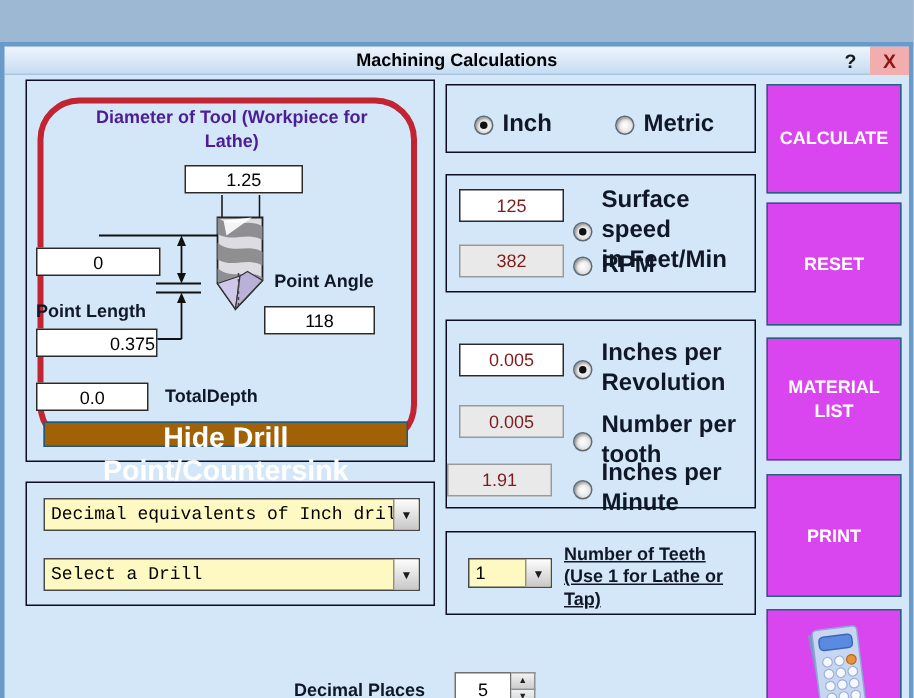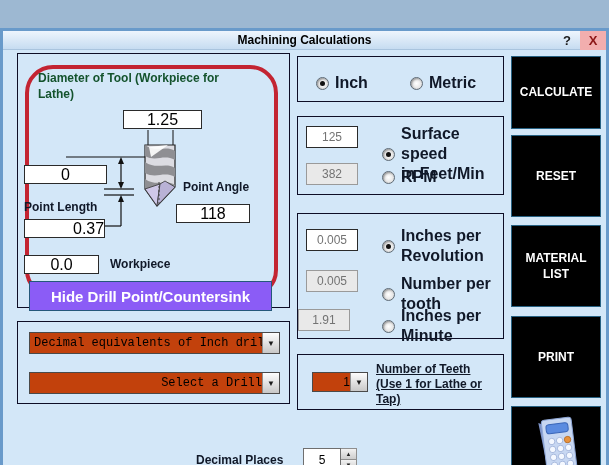--- a/index.html
+++ b/index.html
@@ -15,44 +15,44 @@
     line-height:19px; font-weight:bold; font-size:13px; color:#1a1a1a; cursor:default; }
   .close-btn { position:absolute; right:0; top:0; width:26px; height:19px; background:#f2aeae;
     color:#8c1616; font-weight:bold; font-size:13px; text-align:center; line-height:19px; cursor:default; }
 
   .groupbox { position:absolute; border:1px solid #0d0d26; }
 
   
   .tool-group  { left:17px; top:25px; width:273px; height:255px; }
   .red-ring { position:absolute; left:7px; top:11px; width:253px; height:233px;
     border:4px solid #c32432; border-radius:28px; pointer-events:none; }
-  .tool-title { position:absolute; left:20px; top:17px; width:233px; 
-    font-weight:bold; font-size:12px; color:#14532d; white-space:pre-line; line-height:1.3; }
+  .tool-title { position:absolute; left:20px; top:17px; width:233px; text-align:center;
+    font-weight:bold; font-size:12px; color:#4c1d95; white-space:pre-line; line-height:1.3; }
   .drill-svg { position:absolute; left:0; top:0; width:273px; height:255px; pointer-events:none; }
 
   .tbox { position:absolute; border:1px solid #2a2a2a; background:#fff; text-align:center;
-    font-size:16px; height:19px; color:#000; }
+    font-size:12px; height:19px; color:#000; }
   .tbox:disabled, .tbox.disabled { background:#e9e9e9; border:1px solid #9a9a9a; color:#1a1a1a; }
   .blabel { position:absolute; font-weight:bold; font-size:12px; color:#101828; white-space:pre-line; line-height:1.25; }
 
   .diameter-input { left:105px; top:56px; width:79px; }
   .depth-input { left:6px; top:111px; width:83px; }
   .pa-label { left:156px; top:126px; width:84px; text-align:center; }
   .pa-input { left:158px; top:150px; width:74px; }
   .pl-label { left:6px; top:146px; }
   .pl-input { left:6px; top:165px; width:81px;padding-left:48px; }
   .td-input { left:6px; top:201px; width:75px; }
   .td-label { left:92px; top:203px; }
-  .hide-btn { position:absolute; left:11px; top:227px; width:243px; height:30px;
-    background:#8b5cf6; border:1px solid #24587a; color:#fff; font-weight:bold; font-size:15px; cursor:pointer; }
+  .hide-btn { position:absolute; left:11px; top:227px; width:243px; height:17px;
+    background:#a16207; border:1px solid #24587a; color:#fff; font-weight:bold; font-size:19px; cursor:pointer; }
 
   
   .select-group { left:17px; top:293px; width:273px; height:83px; }
-  .combo { position:absolute; height:22px; background:#c2410c; border:1px solid #4a4a4a;
-    display:flex; align-items:center; cursor:default;text-align:right; }
+  .combo { position:absolute; height:22px; background:#fef9c3; border:1px solid #4a4a4a;
+    display:flex; align-items:center; cursor:default; }
   .combo-text { flex:1; font-family:"Liberation Mono", monospace; font-size:12px; padding-left:4px;
     white-space:nowrap; overflow:hidden; color:#000; }
   .combo-text.sans { font-family:"Liberation Sans", sans-serif; }
   .combo-arrow { width:17px; align-self:stretch; background:linear-gradient(#fdfdfd,#c8c8c8);
     border-left:1px solid #8f8f8f; display:flex; align-items:center; justify-content:center;
     font-size:8px; color:#1a1a1a; }
   .combo1 { left:11px; top:10px; width:251px; }
   .combo2 { left:11px; top:50px; width:251px; }
 
   
@@ -61,22 +61,22 @@
   .feed-group  { left:297px; top:185px; width:207px; height:126px; }
   .teeth-group { left:297px; top:326px; width:207px; height:56px; }
 
   .radio-row { position:absolute; display:flex; align-items:center; gap:6px; }
   .radio { width:13px; height:13px; border-radius:50%; background:radial-gradient(#ffffff,#d6d6d6);
     border:1px solid #5e6a75; box-shadow:inset 1px 1px 2px rgba(0,0,0,.35); position:relative; flex:none; cursor:pointer; }
   .radio.checked::after { content:""; position:absolute; left:3px; top:3px; width:5px; height:5px;
     border-radius:50%; background:#111; }
   .rlabel { font-weight:bold; font-size:16px; color:#101828; white-space:pre-line; line-height:1.25; cursor:pointer; }
 
-  .tbox2 { position:absolute; width:52px; height:22px; border:1px solid #2a2a2a; background:#fff;
-    text-align:center; font-size:12px; color:#737373; }
+  .tbox2 { position:absolute; width:70px; height:22px; border:1px solid #2a2a2a; background:#fff;
+    text-align:center; font-size:12px; color:#7f1d1d; }
   .tbox2.disabled { background:#e9e9e9; border:1px solid #9a9a9a; }
 
   .in125 { left:8px; top:9px; }  .row-surface { left:84px; top:7px; }
   .in382 { left:8px; top:46px; } .row-rpm { left:84px; top:50px; }
   .inipr { left:8px; top:15px; } .row-ipr { left:84px; top:12px; }
   .inipt { left:8px; top:56px; } .row-ipt { left:84px; top:60px; }
   .inipm { left:0; top:95px; } .row-ipm { left:84px; top:92px; }
 
   .teeth-combo { left:14px; top:17px; width:56px; height:20px; }
   .teeth-label { left:78px; top:7px;text-decoration:underline; }
@@ -85,21 +85,21 @@
   .decimal-label { position:absolute; left:196px; top:425px; font-weight:bold; font-size:12px; color:#101828; }
   .spinner { position:absolute; left:303px; top:420px; display:flex; height:23px; }
   .spin-value { width:38px; height:23px; border:1px solid #6f6f6f; background:#fff;
     text-align:center; font-size:12px; color:#000; }
   .spin-btns { width:16px; display:flex; flex-direction:column; }
   .spin-btn { flex:1; background:linear-gradient(#f2f2f2,#cdcdcd); border:1px solid #8f8f8f;
     border-left-width:0; font-size:6px; line-height:1; display:flex; align-items:center; justify-content:center;
     color:#222; cursor:pointer; padding:0; }
 
   
-  .action-btn { position:absolute; left:511px; width:90px; background:#000000; border:1px solid #276182;
+  .action-btn { position:absolute; left:511px; width:90px; background:#d946ef; border:1px solid #276182;
     color:#fff; font-weight:bold; font-size:12px; display:flex; align-items:center; justify-content:center;
     text-align:center; line-height:1.35; padding:0 8px; cursor:pointer; }
   .btn-calc  { top:28px;  height:73px; }
   .btn-reset { top:107px; height:82px; }
   .btn-mat   { top:197px; height:82px; }
   .btn-print { top:288px; height:82px; }
   .btn-calcicon { top:378px; height:76px; }
 </style>
 </head>
 <body>
@@ -145,21 +145,21 @@
 
     <div class="tool-title">Diameter of Tool (Workpiece for
 Lathe)</div>
     <input class="tbox diameter-input" value="1.25" style="">
     <input class="tbox depth-input" value="0" style="">
     <div class="blabel pa-label">Point Angle</div>
     <input class="tbox pa-input" value="118" style="">
     <div class="blabel pl-label">Point Length</div>
     <input class="tbox pl-input" value="0.37554" style="">
     <input class="tbox td-input" value="0.0" style="">
-    <div class="blabel td-label">Workpiece</div>
+    <div class="blabel td-label">TotalDepth</div>
     <button class="hide-btn">Hide Drill Point/Countersink</button>
   </div>
 
   <div class="groupbox select-group">
     <div class="combo combo1">
       <span class="combo-text">Decimal equivalents of Inch dril</span>
       <span class="combo-arrow">▼</span>
     </div>
     <div class="combo combo2">
       <span class="combo-text">Select a Drill</span>

